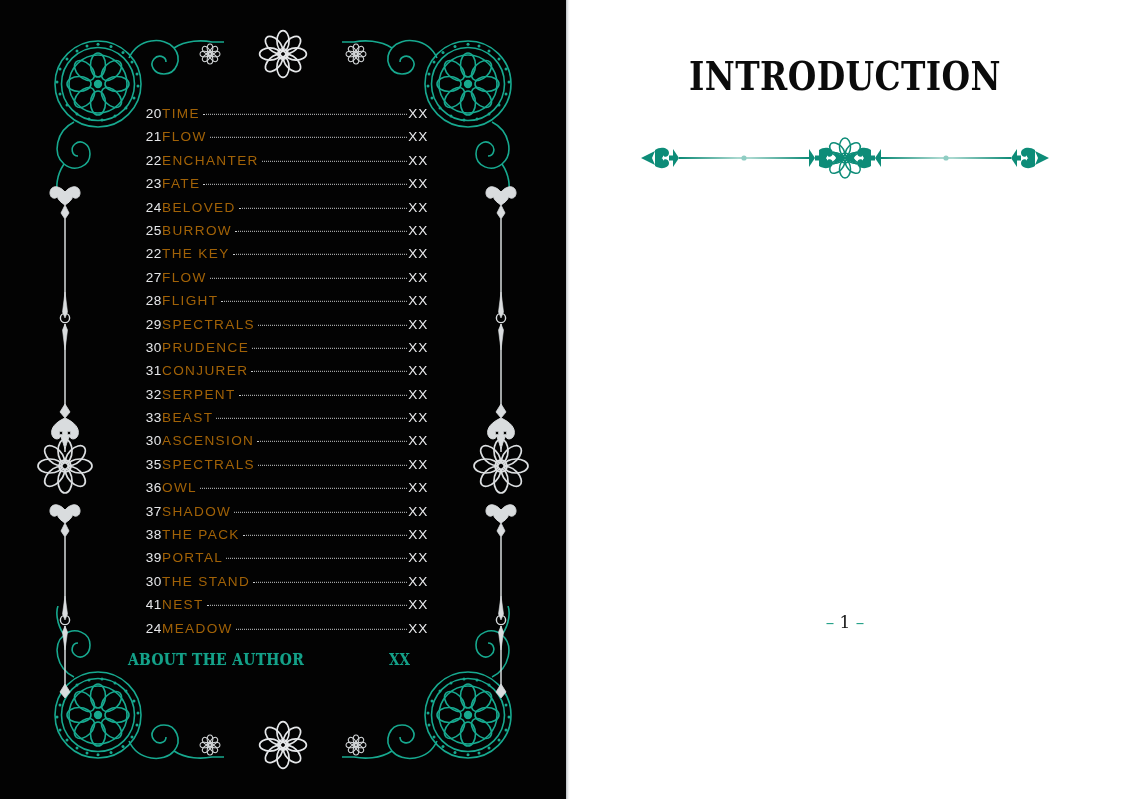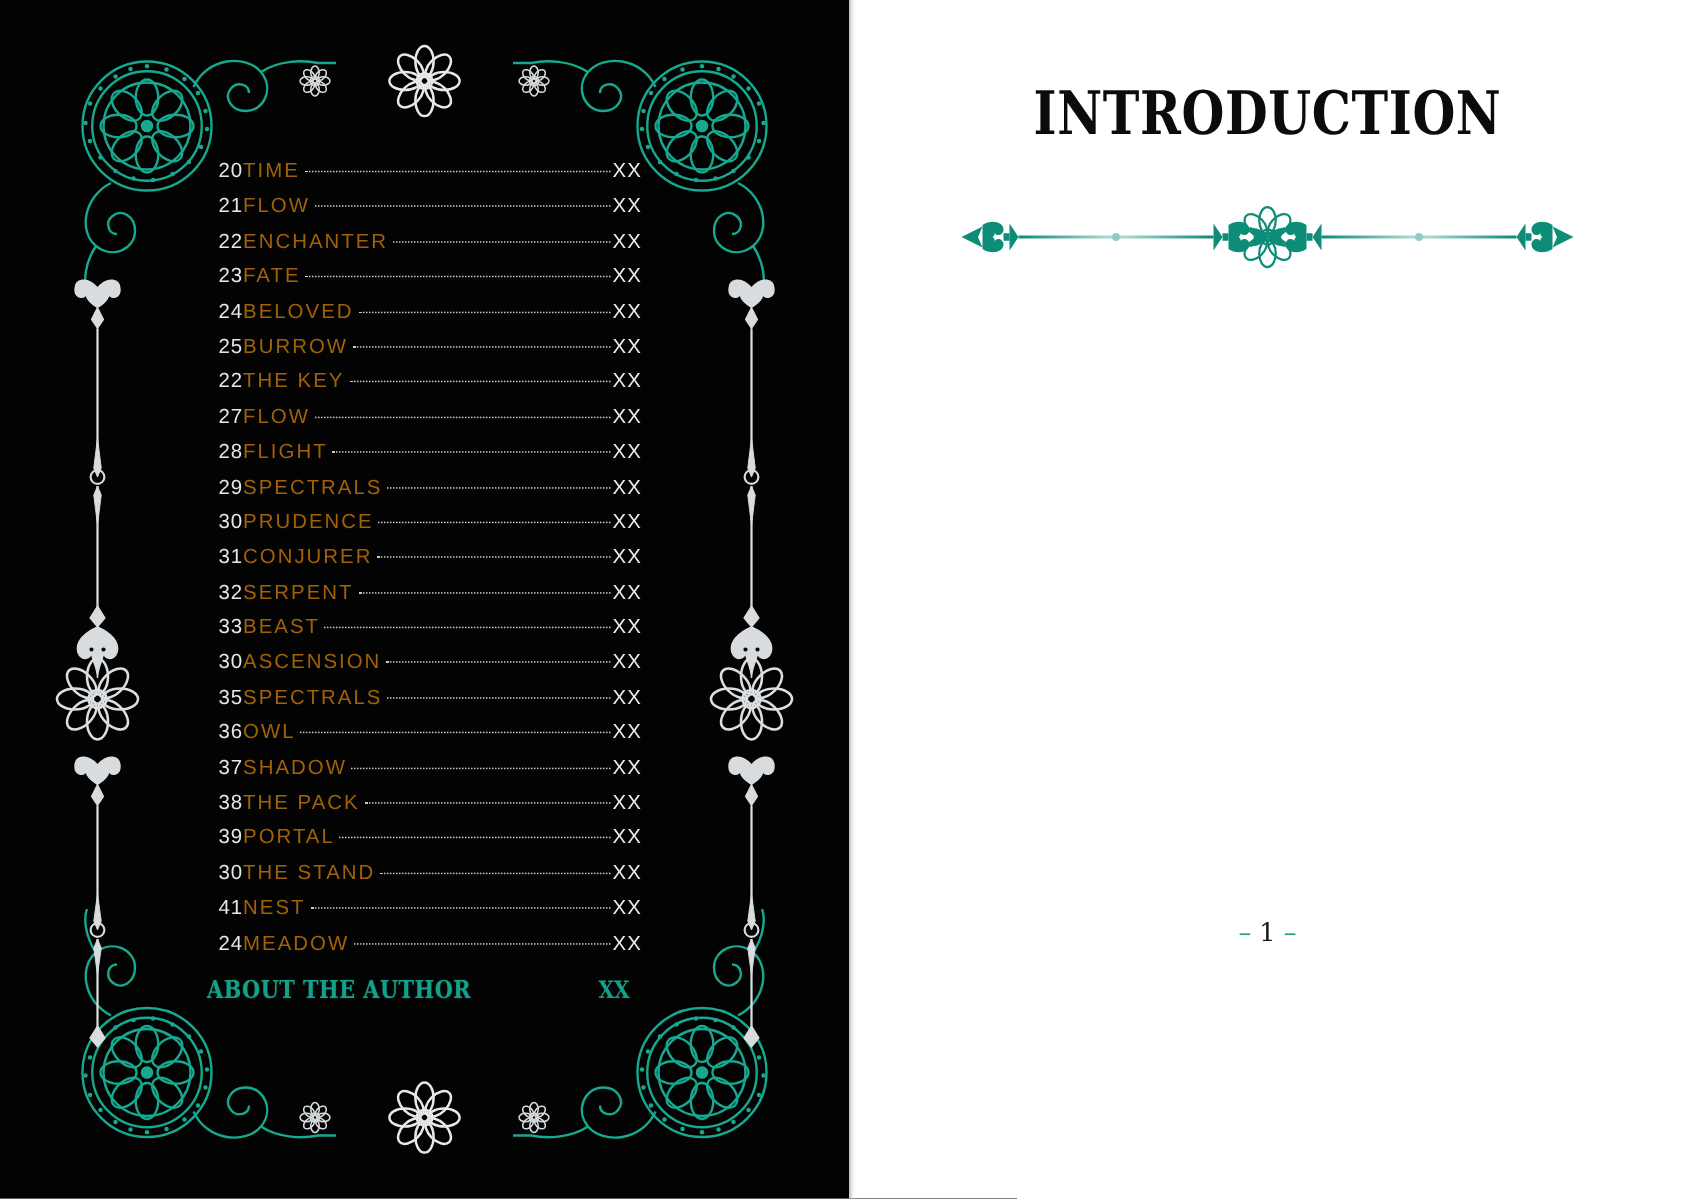--- a/index.html
+++ b/index.html
@@ -78,21 +78,21 @@
     min-width:6px;
   }
   .toc-page {
     flex:0 0 auto;
     letter-spacing:0.8px;
     color:#ebecee;
   }
 
   .about-row {
     position:absolute;
-    left:138px; top:650px;
+    left:128px; top:650px;
     width:284px;
     display:flex; align-items:baseline; justify-content:space-between;
     color:#1aa58c;
   }
   .about-label {
     font-family:"DejaVu Serif", serif;
     font-weight:bold;
     font-size:16.5px;
     letter-spacing:0.4px;
     transform:scaleX(0.84);

